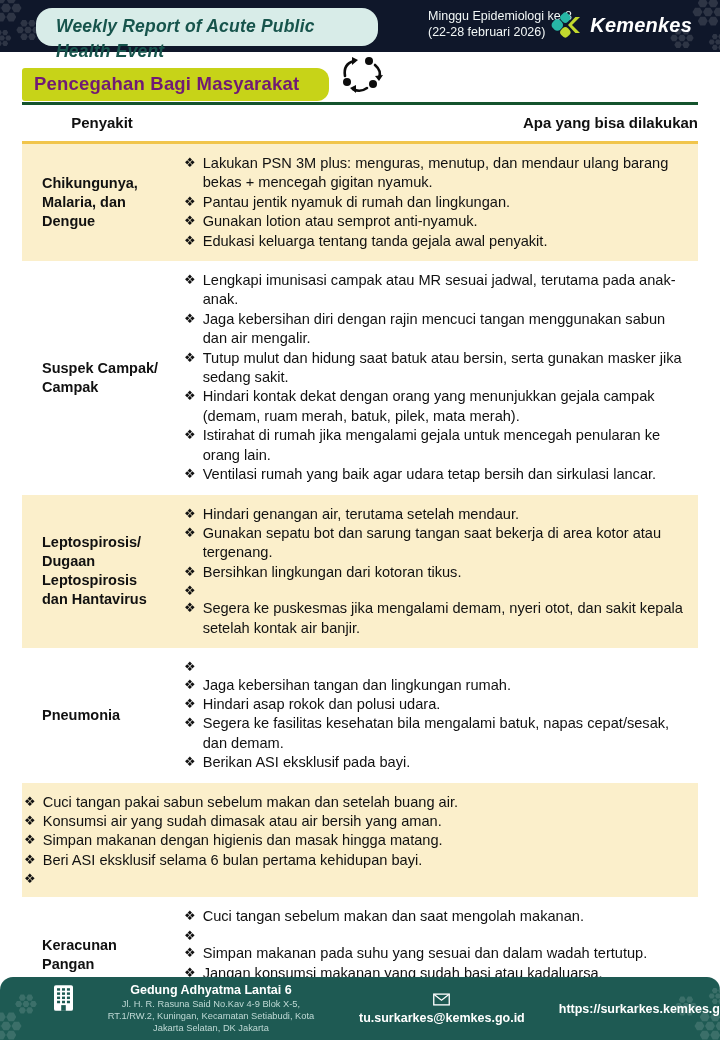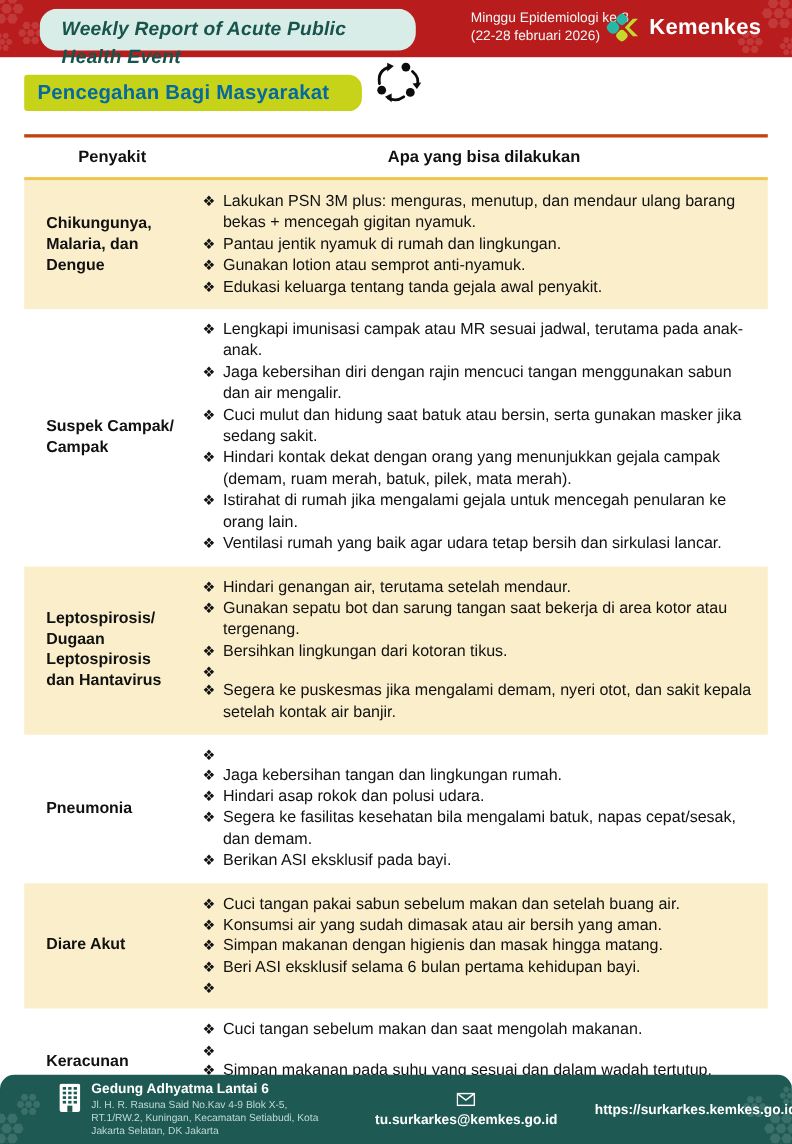--- a/index.html
+++ b/index.html
@@ -1,61 +1,61 @@
 <!DOCTYPE html>
 <html><head>
 <meta charset="utf-8">
 <style>
   * { margin:0; padding:0; box-sizing:border-box; }
   html,body { width:720px; height:1040px; }
   body { font-family:"Liberation Sans", sans-serif; background:#ffffff; }
   .page { position:relative; width:720px; height:1040px; background:#fff; overflow:hidden; }
 
   
-  .band { position:relative; width:720px; height:52px; background:#b91c1c; }
+  .band { position:relative; width:720px; height:52px; background:#0f172a; }
   .deco { position:absolute; fill:rgba(255,255,255,0.13); pointer-events:none; }
   .deco-hl { left:-6px; top:-4px; }
   .deco-hr { right:-10px; top:-2px; }
   .deco-fl { left:-6px; bottom:-6px; }
   .deco-fr { right:-8px; bottom:-4px; }
 
   .pill-clip { position:absolute; left:36px; top:8px; width:348px; height:54px; overflow:hidden; }
   .pill { width:342px; min-height:38px; height:38px; background:#D8ECE8; border-radius:16px;
           padding:6px 18px 0 20px; color:#17544C; font-weight:bold; font-style:italic;
           font-size:17.5px; line-height:25px; letter-spacing:0.2px; }
   .week-block { position:absolute; left:428px; top:8px; color:#F2F7F6; font-size:12.5px; line-height:16px; }
-  .brand { position:absolute; right:28px; top:10px; display:flex; align-items:center; gap:8px; }
+  .brand { position:absolute; right:28px; top:10px; display:flex; align-items:center; gap:8px;font-style:italic; }
   .brand-name { color:#fff; font-weight:bold; font-size:20px; letter-spacing:0.2px; }
 
   
   .section-row { position:relative; margin:16px 22px 0 22px; height:34px; }
-  .section-title { display:inline-block; background:#C7D318; color:#0369a1; font-weight:bold;
+  .section-title { display:inline-block; background:#C7D318; color:#701a75; font-weight:bold;
                    font-size:18.5px; padding:5px 30px 6px 12px; border-radius:3px 12px 12px 3px;
                    letter-spacing:0.2px; }
   .cycle { position:absolute; left:318px; top:-14px; }
 
   
-  .ptable { margin:20px 22px 0 22px; border-top:3px solid #c2410c; border-bottom:3px solid #F1C54B; }
+  .ptable { margin:0 22px 0 22px; border-top:3px solid #14532d; border-bottom:3px solid #F1C54B; }
   .thead { display:flex; border-bottom:3px solid #F1C54B; padding:9px 0 10px 0;
            font-weight:bold; font-size:15px; color:#111; }
   .th-disease { width:160px; text-align:center; }
-  .th-actions { flex:1; text-align:center; }
+  .th-actions { flex:1; text-align:right; }
   .prow { display:flex; padding:9px 0; background:#fff; }
   .prow.alt { background:#FBEFCB; }
   .pcell-disease { width:160px; display:flex; align-items:center; padding-left:20px; }
   .pcell-disease > div { width:122px; font-weight:bold; font-size:14.5px; line-height:1.32; color:#111; }
   .pcell-actions { flex:1; padding:1px 6px 1px 2px; }
   .action { display:flex; gap:7px; font-size:14.6px; line-height:1.33; color:#111; }
   .diamond { flex:0 0 auto; font-size:13px; line-height:inherit; }
 
   
   .footer { position:absolute; left:0; bottom:0; width:720px; height:63px; background:#1E5A53;
             border-radius:13px 13px 0 0; overflow:hidden; display:flex; align-items:center;
             padding:0 26px 0 54px; }
-  .f-left { display:flex; gap:10px; width:300px; }
+  .f-left { display:flex; gap:28px; width:300px;text-align:center; }
   .f-bld-icon { margin-top:2px; }
   .f-name { color:#fff; font-weight:bold; font-size:12.5px; margin-bottom:1px; }
   .f-addr { color:#BFD9D5; font-size:9.3px; line-height:1.3; width:220px; }
   .f-mail { display:flex; align-items:center; gap:5px; margin-left:38px;flex-direction:column; }
   .f-mail-text, .f-site { color:#fff; font-weight:bold; font-size:12.5px; text-decoration:none; }
   .f-site { margin-left:34px; }
 </style>
 </head>
 <body>
 
@@ -160,21 +160,21 @@
             <div class="action">
               <span class="diamond">❖</span>
               <span>Lengkapi imunisasi campak atau MR sesuai jadwal, terutama pada anak-anak.</span>
             </div>
             <div class="action">
               <span class="diamond">❖</span>
               <span>Jaga kebersihan diri dengan rajin mencuci tangan menggunakan sabun dan air mengalir.</span>
             </div>
             <div class="action">
               <span class="diamond">❖</span>
-              <span>Cuci mulut dan hidung saat batuk atau bersin, serta gunakan masker jika sedang sakit.</span>
+              <span>Tutup mulut dan hidung saat batuk atau bersin, serta gunakan masker jika sedang sakit.</span>
             </div>
             <div class="action">
               <span class="diamond">❖</span>
               <span>Hindari kontak dekat dengan orang yang menunjukkan gejala campak (demam, ruam merah, batuk, pilek, mata merah).</span>
             </div>
             <div class="action">
               <span class="diamond">❖</span>
               <span>Istirahat di rumah jika mengalami gejala untuk mencegah penularan ke orang lain.</span>
             </div>
             <div class="action">
@@ -229,23 +229,20 @@
               <span class="diamond">❖</span>
               <span>Segera ke fasilitas kesehatan bila mengalami batuk, napas cepat/sesak, dan demam.</span>
             </div>
             <div class="action">
               <span class="diamond">❖</span>
               <span>Berikan ASI eksklusif pada bayi.</span>
             </div>
           </div>
         </div>
         <div class="prow alt">
-          <div class="pcell-disease">
-            <div>Diare Akut</div>
-          </div>
           <div class="pcell-actions">
             <div class="action">
               <span class="diamond">❖</span>
               <span>Cuci tangan pakai sabun sebelum makan dan setelah buang air.</span>
             </div>
             <div class="action">
               <span class="diamond">❖</span>
               <span>Konsumsi air yang sudah dimasak atau air bersih yang aman.</span>
             </div>
             <div class="action">

